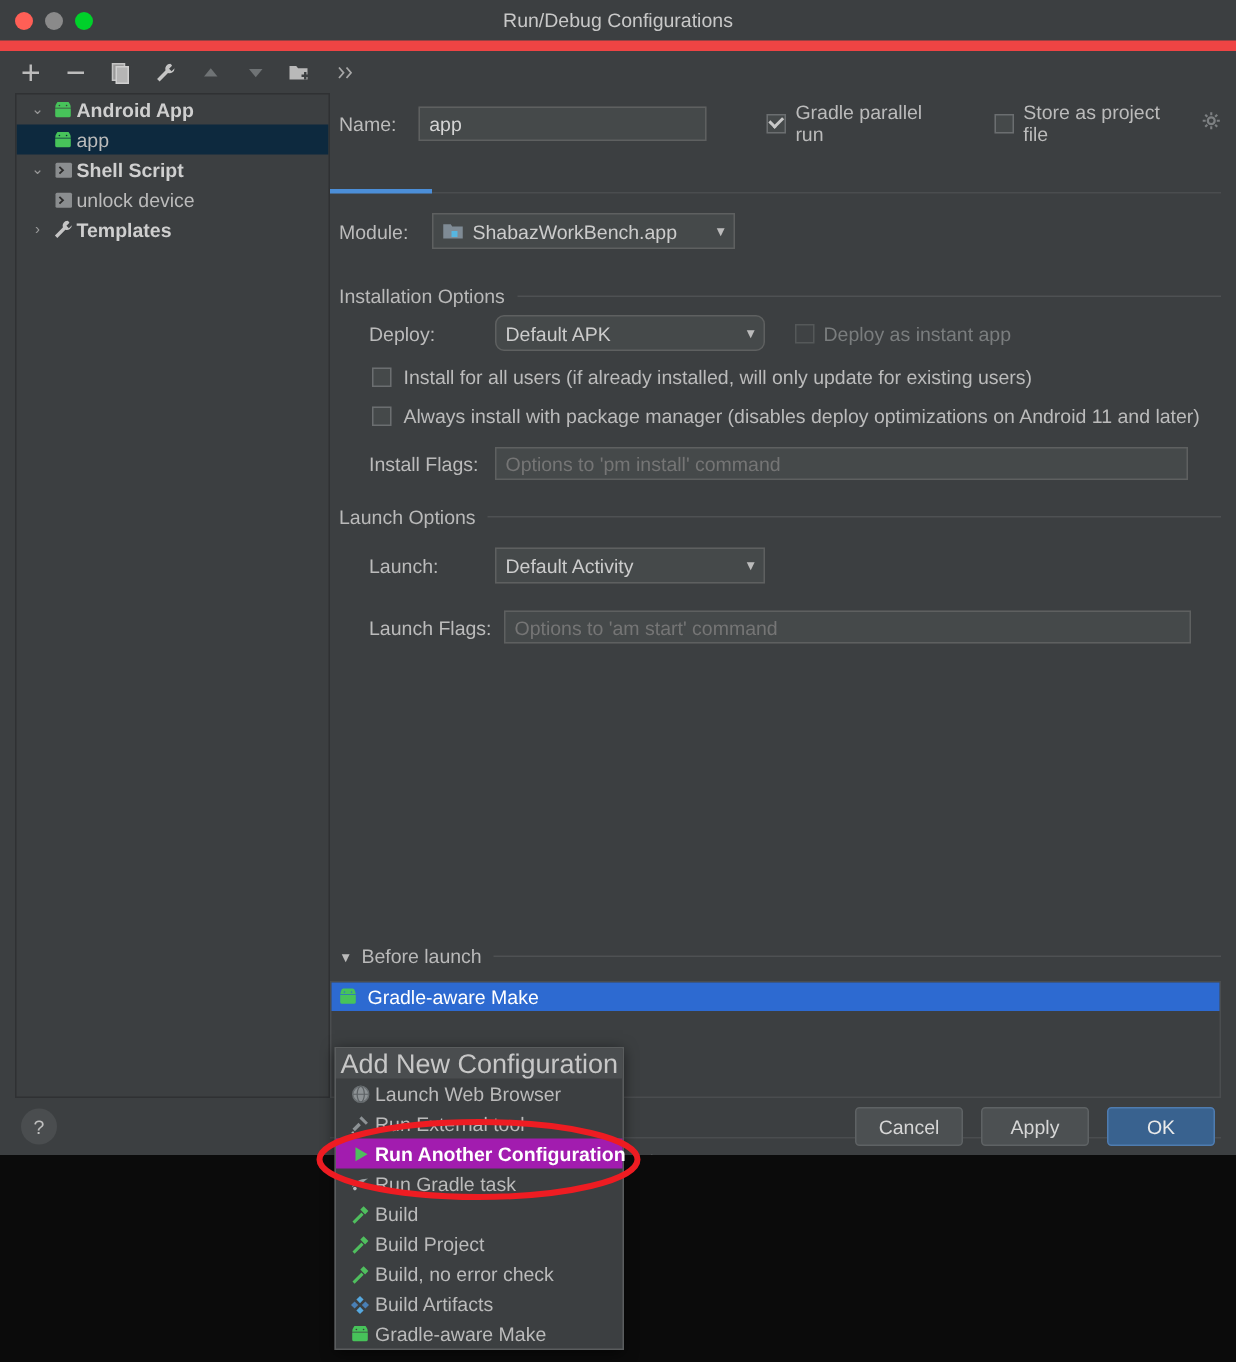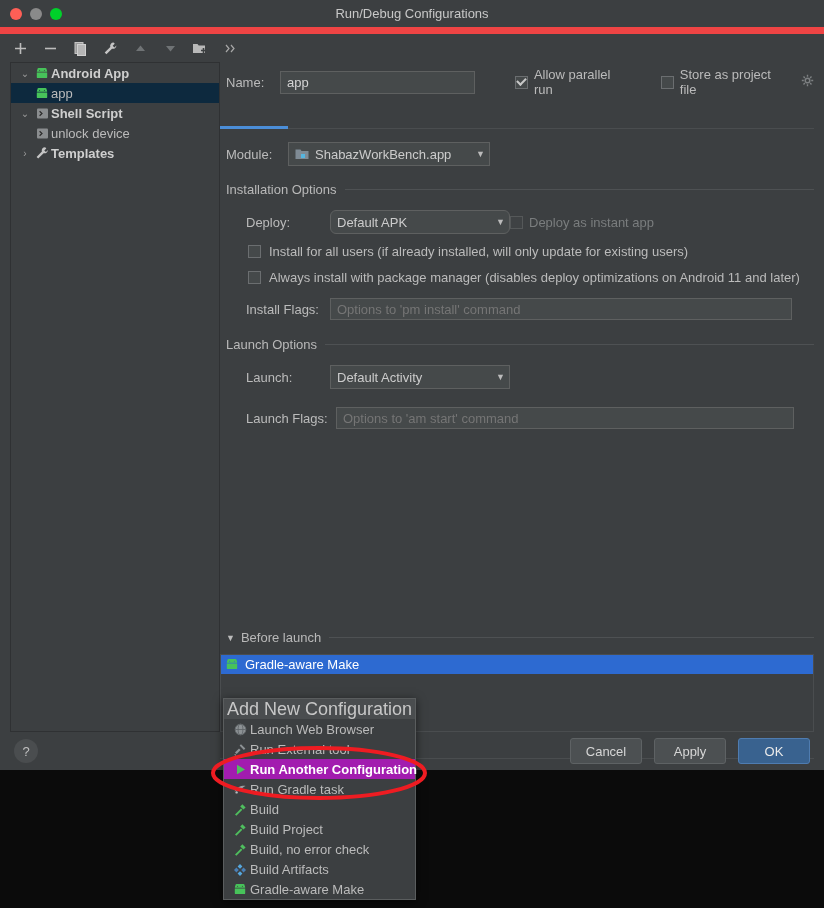--- a/index.html
+++ b/index.html
@@ -506,21 +506,21 @@
       </div>
     </div>
 
     <div id="rightpane">
 
       <div id="name-row">
         <span class="lbl" id="name-label">Name:</span>
         <input class="textfield" id="name-input" type="text" value="app" style="">
         <span id="parallel-wrap">
           <span class="cb checked"></span>
-          <span class="lbl">Allow parallel run</span>
+          <span class="lbl">Gradle parallel run</span>
         </span>
         <span id="store-wrap">
           <span class="cb"></span>
           <span class="lbl">Store as project file</span>
           <span style="margin-left:4px;">
             <svg width="13" height="13" viewBox="0 0 13 13">
                 <circle cx="6.5" cy="6.5" r="2.3" fill="none" stroke="#7d8082" stroke-width="1.5"></circle>
                 <path d="M6.5 .8v2M6.5 10.2v2M.8 6.5h2M10.2 6.5h2M2.5 2.5l1.4 1.4M9.1 9.1l1.4 1.4M10.5 2.5L9.1 3.9M3.9 9.1L2.5 10.5" stroke="#7d8082" stroke-width="1.4"></path>
               </svg>
           </span>
@@ -537,32 +537,32 @@
             <svg width="14" height="12" viewBox="0 0 14 12">
                 <path d="M.5 1.5h5l1 1.5h7V11H.5z" fill="#7f8b95"></path>
                 <rect x="6" y="6" width="4" height="4" fill="#56b6e0"></rect>
               </svg>
           </span>
           <span>ShabazWorkBench.app</span>
           <span class="caret">▼</span>
         </div>
       </div>
 
-      <div class="group-header" style="left:6px; top:120px;text-align:center;">
+      <div class="group-header" style="left:6px; top:128px;text-align:center;">
         <span>Installation Options</span>
         <span class="gline"></span>
       </div>
 
       <div class="abs row" style="left:26px; top:148px;">
         <span class="lbl" style="width:42px;">Deploy:</span>
         <div class="combo" style="width:180px; margin-left:42px;border-radius:6px;">
           <span>Default APK</span>
           <span class="caret">▼</span>
         </div>
-        <span style="display:flex;align-items:center;gap:6px;">
+        <span style="margin-left:20px;display:flex;align-items:center;gap:6px;">
           <span class="cb disabled"></span>
           <span class="lbl dim">Deploy as instant app</span>
         </span>
       </div>
 
       <div class="abs" style="left:28px; top:182px; display:flex; align-items:center; gap:8px;">
         <span class="cb"></span>
         <span class="lbl">Install for all users (if already installed, will only update for existing users)</span>
       </div>
 

